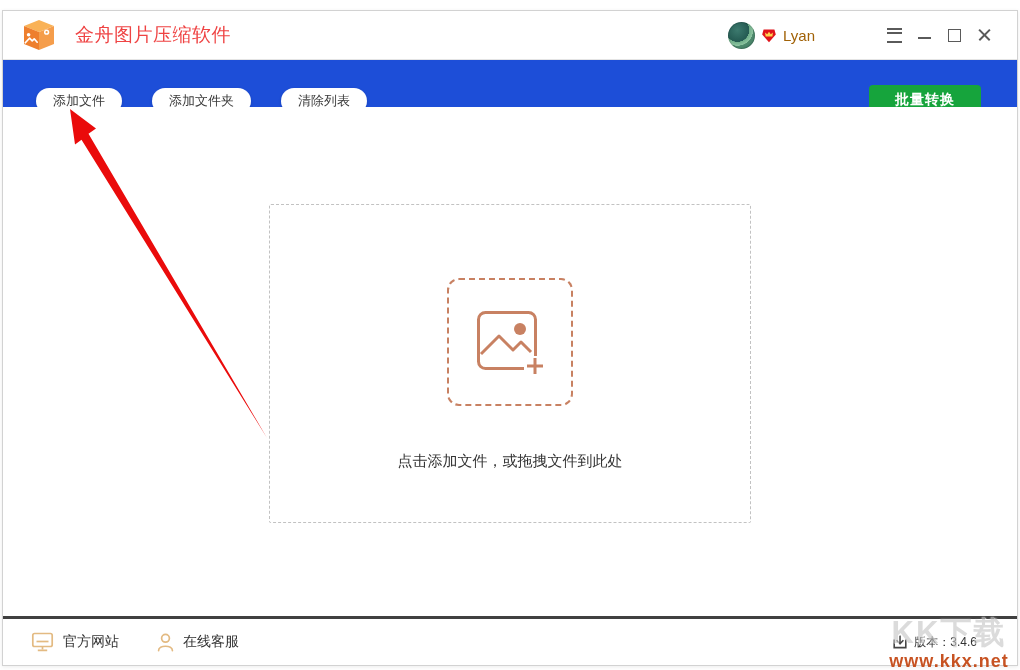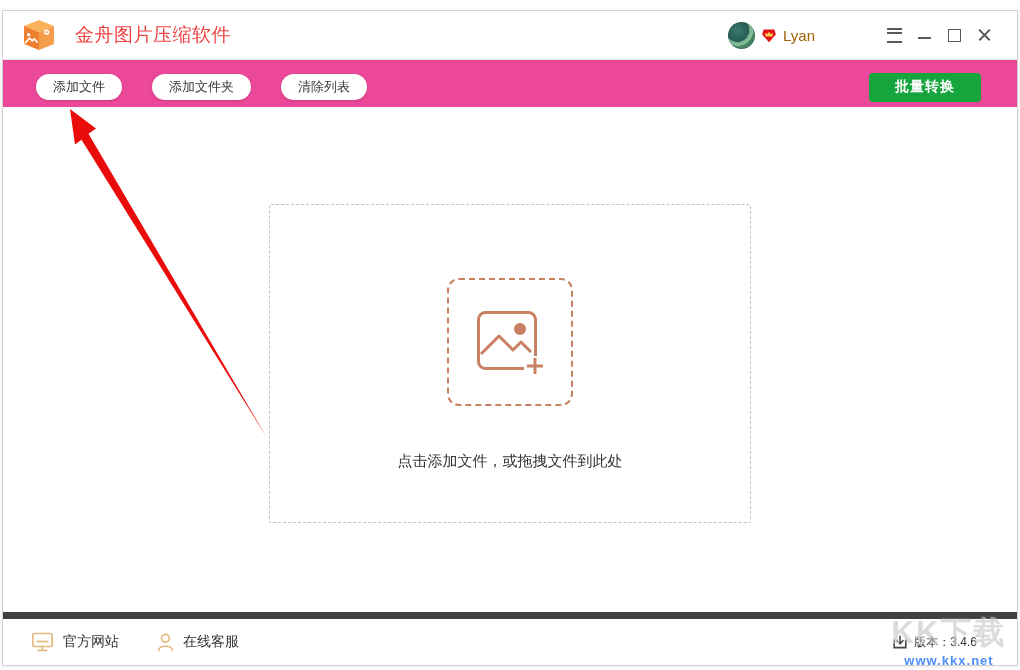--- a/index.html
+++ b/index.html
@@ -26,57 +26,57 @@
   .ic-menu{width:15px;height:11px;border-top:2px solid #5a5a5a;border-bottom:2px solid #5a5a5a;position:relative;}
   .ic-menu::after{content:"";position:absolute;left:0;right:0;top:2.5px;height:2px;background:#5a5a5a;}
   .ic-min{width:13px;height:2px;background:#5a5a5a;margin-top:6px;}
   .ic-max{width:11px;height:11px;border:1.6px solid #5a5a5a;}
   .ic-close{position:relative;width:13px;height:13px;}
   .ic-close::before,.ic-close::after{content:"";position:absolute;left:-1px;top:5.5px;width:15px;height:1.7px;background:#5a5a5a;}
   .ic-close::before{transform:rotate(45deg);}
   .ic-close::after{transform:rotate(-45deg);}
 
   
-  .toolbar{position:absolute;left:0;top:48px;right:0;height:56px;background:#ec4899;
+  .toolbar{position:absolute;left:0;top:48px;right:0;height:56px;background:#1d4ed8;
            border-top:1px solid #e4e4e4;border-bottom:1px solid #e4e4e4;
-           display:flex;align-items:center;box-sizing:border-box;}
+           display:flex;align-items:flex-end;box-sizing:border-box;}
   .pill-btn{height:26px;padding:0 17px;border-radius:13px;background:#fff;border:none;
             font-size:13px;color:#3a3a3a;box-shadow:0 1px 3px rgba(0,0,0,.16);
             display:flex;align-items:center;cursor:pointer;font-family:inherit;}
   .pill-btn + .pill-btn{margin-left:30px;}
   .pill-btn:first-child{margin-left:33px;}
   .convert-btn{margin-left:auto;margin-right:36px;width:112px;height:29px;border:none;border-radius:4px;
                color:#fff;font-size:14px;font-weight:bold;cursor:pointer;font-family:inherit;
                display:flex;align-items:center;justify-content:center;letter-spacing:1px;}
 
   
   .main{position:absolute;left:0;top:96px;right:0;bottom:46px;background:#fff;}
   .dropzone{position:absolute;left:50%;transform:translateX(-50%);top:97px;width:482px;height:319px;
             border:1px dashed #c2c2c2;border-radius:2px;box-sizing:border-box;cursor:pointer;
             display:flex;flex-direction:column;align-items:center;}
   .dz-icon-box{margin-top:73px;width:126px;height:128px;border:2px dashed #c88162;border-radius:12px;
                box-sizing:border-box;display:flex;align-items:center;justify-content:center;}
   .dz-hint{margin-top:46px;font-size:15px;color:#333;}
 
   
   .footer{position:absolute;left:0;bottom:0;right:0;height:46px;background:#fff;
-          border-top:7px solid #404040;display:flex;align-items:center;}
+          border-top:3px solid #404040;display:flex;align-items:center;}
   .f-item{display:flex;align-items:center;cursor:pointer;}
   .f-item.site{margin-left:28px;}
   .f-item.support{margin-left:38px;}
   .f-label{margin-left:9px;font-size:14px;color:#333;}
   .f-version{margin-left:auto;margin-right:40px;display:flex;align-items:center;cursor:pointer;position:relative;z-index:2;}
   .v-label{margin-left:6px;font-size:12px;color:#333;}
 
   
   .arrow-overlay{position:absolute;left:0;top:0;width:1020px;height:670px;pointer-events:none;z-index:9;}
   .watermark{position:absolute;right:2px;bottom:2px;width:138px;text-align:center;pointer-events:none;z-index:8;margin-top:48px;}
   .wm-name{font-size:31px;font-weight:bold;color:#c6c6c6;opacity:.62;letter-spacing:2px;
            text-shadow:0 0 2px #fff,1px 1px 0 #fff;line-height:40px;}
-  .wm-url{font-size:13px;font-weight:bold;color:#3b82f6;opacity:.9;letter-spacing:1px;line-height:14px;margin-top:1px;}
+  .wm-url{font-size:18px;font-weight:bold;color:#c2410c;opacity:.9;letter-spacing:1px;line-height:14px;margin-top:1px;}
 </style>
 </head>
 <body>
 
 <div class="window">
 
   <div class="titlebar">
     <svg class="app-logo" viewBox="0 0 36 34">
       <polygon points="3,8 18,2 33,8 18,14" fill="#f9b257"></polygon>
       <polygon points="3,8 18,14 18,32 3,26" fill="#ee7f2e"></polygon>

